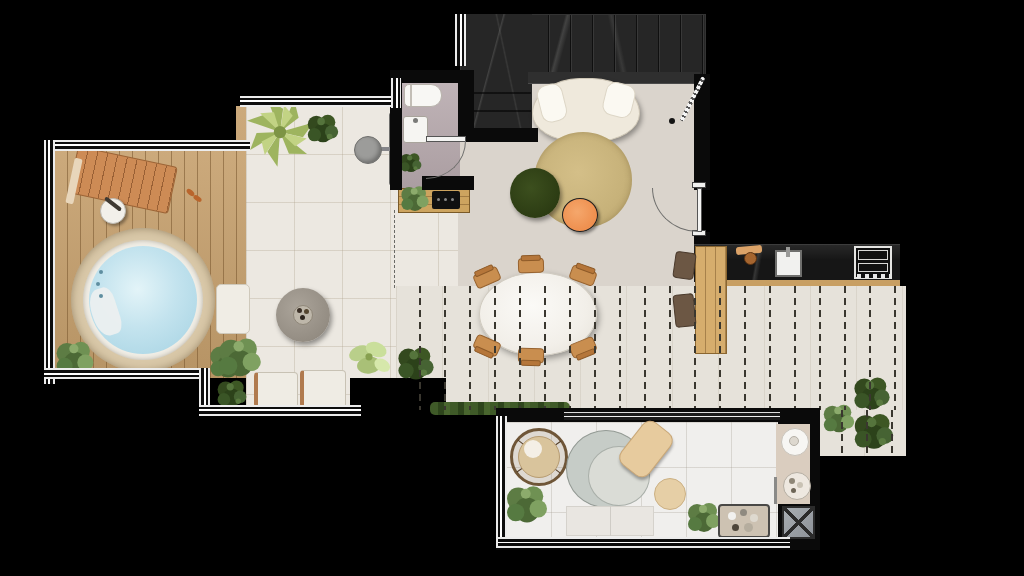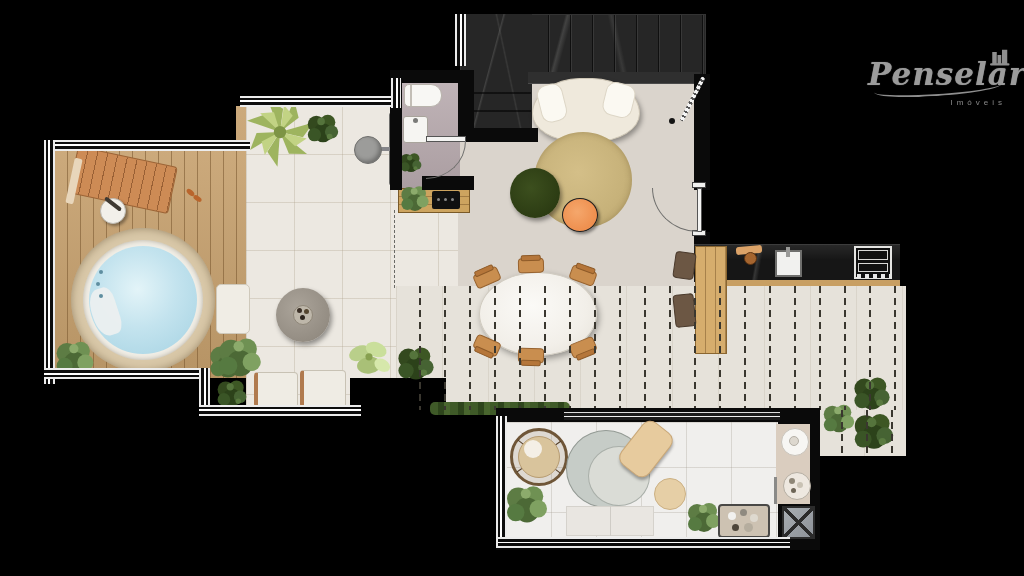--- a/index.html
+++ b/index.html
@@ -307,22 +307,14 @@
   <div class="a arc arcBR" style="left:426px;top:141px;width:40px;height:38px;"></div>
 
   <div class="a" style="left:692px;top:182px;width:14px;height:6px;background:#f2f2f0;border:1px solid #444;"></div>
   <div class="a" style="left:692px;top:230px;width:14px;height:6px;background:#f2f2f0;border:1px solid #444;"></div>
   <div class="a" style="left:697px;top:188px;width:5px;height:44px;background:#f4f4f2;border:1px solid #555;"></div>
   <div class="a arc arcBL" style="left:652px;top:188px;width:46px;height:44px;"></div>
 
   <div class="a glass" style="left:668px;top:97px;width:49px;height:4px;transform:rotate(117deg);border-radius:2px;"></div>
   <div class="dot" style="left:669px;top:118px;width:6px;height:6px;background:#141414;"></div>
 
-  <div class="a" style="left:868px;top:44px;width:150px;height:70px;">
-    <svg viewBox="0 0 40 30" style="position:absolute;left:116px;top:2px;width:30px;height:24px;">
-        <use href="#bld"></use>
-      </svg>
-    <div class="brandname" style="position:absolute;left:0;top:12px;">Penselar</div>
-    <div class="swoosh" style="position:absolute;left:6px;top:36px;width:128px;height:14px;"></div>
-    <div class="tagline" style="position:absolute;left:58px;top:54px;width:80px;">Imóveis</div>
-  </div>
 
 </div>
 
 </body></html>

